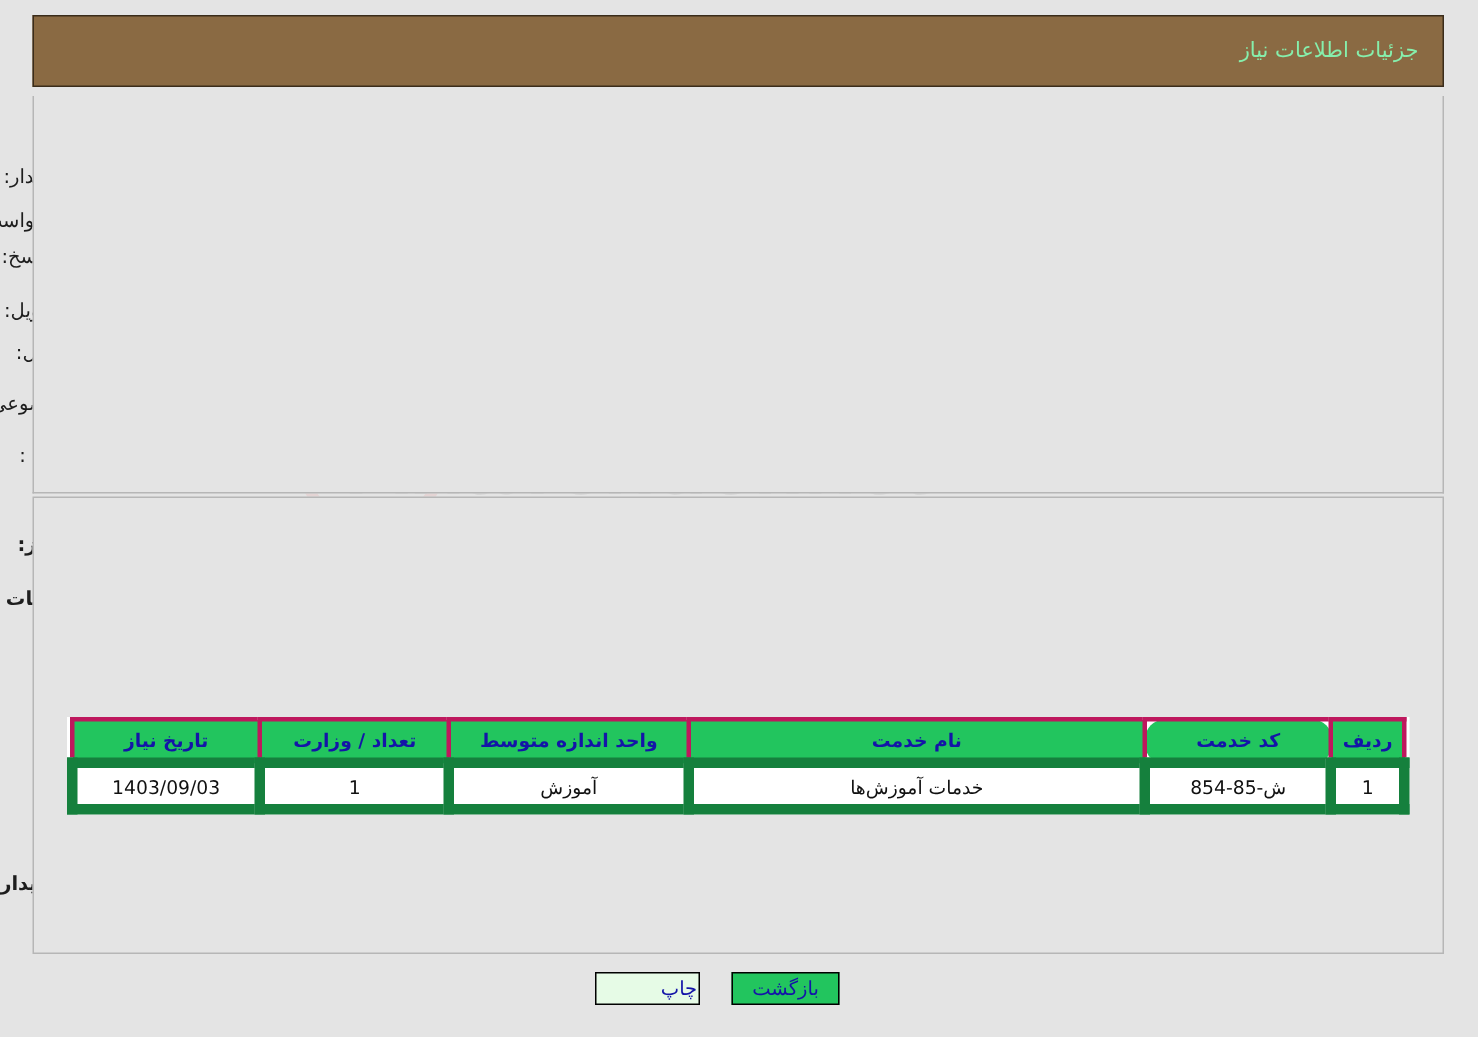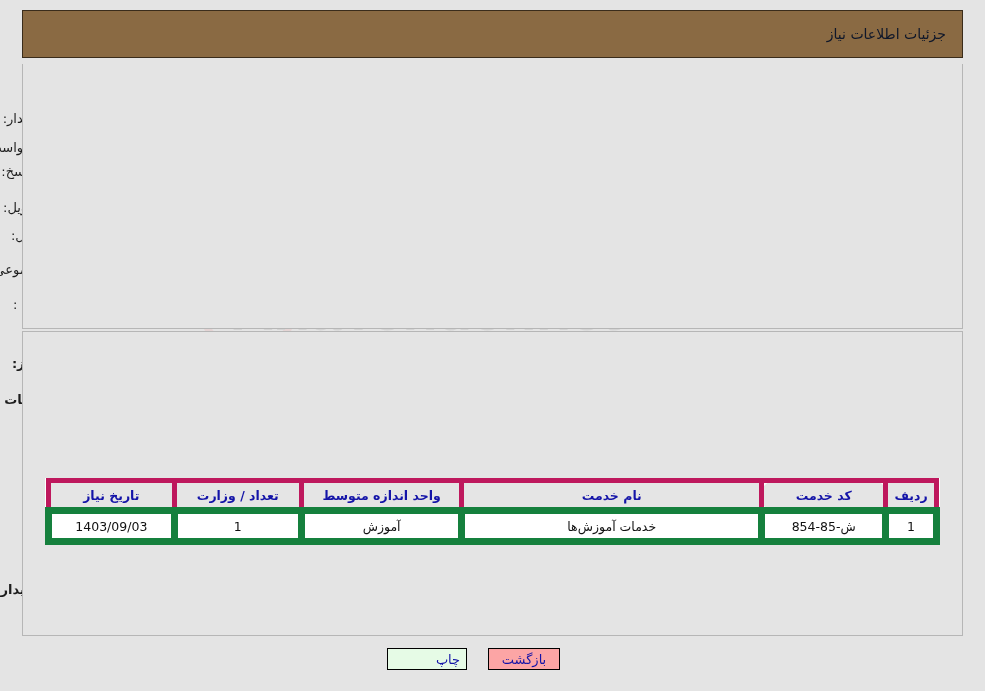--- a/index.html
+++ b/index.html
@@ -50,21 +50,21 @@
     width: 941px; height: 48px;
     background: #8a6a43;
     border: 1px solid #3a2c1b;
     box-sizing: border-box;
     display: flex;
     align-items: center;
     justify-content: flex-start;
     z-index: 3;
   }
   .header-title {
-    color: #0f172a;
+    color: #86efac;
     font-size: 14px;
     padding-right: 16px;
     letter-spacing: 0;
   }
 
   
   .panel {
     position: absolute;
     background: #e4e4e4;
     border: 1px solid #b6b6b6;
@@ -166,22 +166,22 @@
 
   
   .tbl {
     position: absolute;
     border-collapse: collapse;
     font-size: 12.5px;
     background: #ffffff;
     z-index: 2;
   }
   .tbl th {
-    background: #e5e5e5;
-    border: 5px solid #be185d;
+    background: #22c55e;
+    border: 3px solid #be185d;
     color: #1414a8;
     font-weight: bold;
     height: 24px;
     padding: 0 6px;
     white-space: nowrap;
   }
   .tbl td {
     background: #ffffff;
     border: 7px solid #15803d;
     height: 24px;
@@ -199,21 +199,21 @@
     box-sizing: border-box;
     font-size: 13px;
     color: #1414a8;
     display: flex;
     align-items: center;
     justify-content: center;
     cursor: pointer;
     z-index: 3;
   }
   .btn.print  { background: #e6fbe6; }
-  .btn.back   { background: #fca5a5; }
+  .btn.back   { background: #22c55e; }
 </style>
 </head>
 <body>
 
 <div id="page">
 
   <div class="watermark">
     <svg class="wm-shield" viewBox="0 0 104 120">
       <path d="M52 4 L98 22 L98 66 C98 94 76 110 52 116 C28 110 6 94 6 66 L6 22 Z" fill="none" stroke="#e6bcbc" stroke-width="7"></path>
       <path d="M34 44 L52 86 L70 44 L58 44 L52 60 L46 44 Z" fill="#e6bcbc"></path>
@@ -306,16 +306,16 @@
       </tr>
     </tbody>
   </table>
 
   <div class="lbl bold" style="right:880px; top:582px;">توضیحات خریدار:</div>
   <div class="textarea" style="right:72px; top:548px; width:797px; height:78px;">
     <span>جهت سوالات به شماره 02181762847  آقای یاقوتی تماس بگیرید</span>
     <span class="resize-grip"></span>
   </div>
 
-  <div class="btn print" style="right:518px; top:648px; width:80px;padding-left:42px;">چاپ</div>
+  <div class="btn print" style="right:518px; top:648px; width:70px;padding-left:42px;">چاپ</div>
   <div class="btn back" style="right:425px; top:648px; width:72px;">بازگشت</div>
 
 </div>
 
 </body></html>

